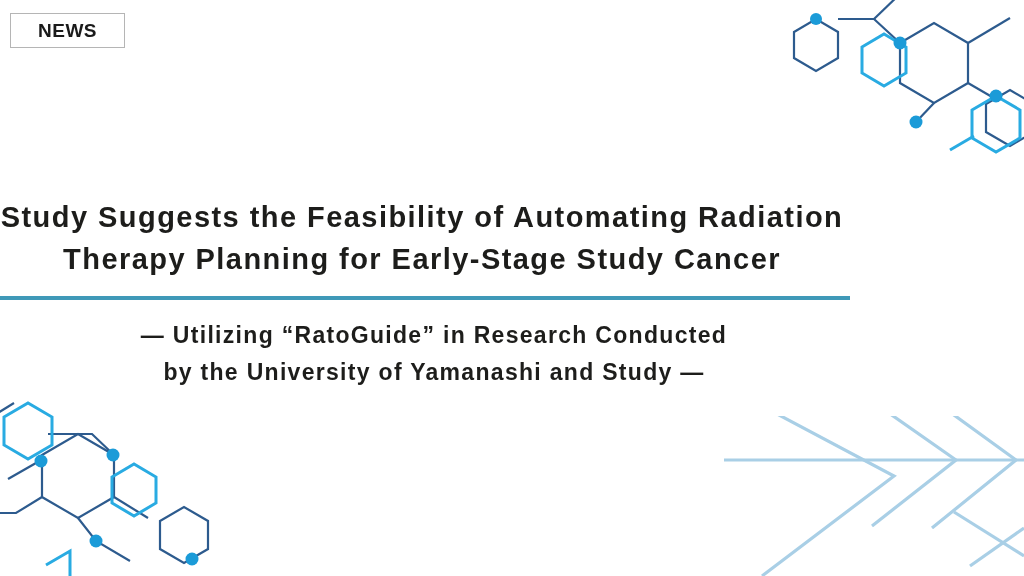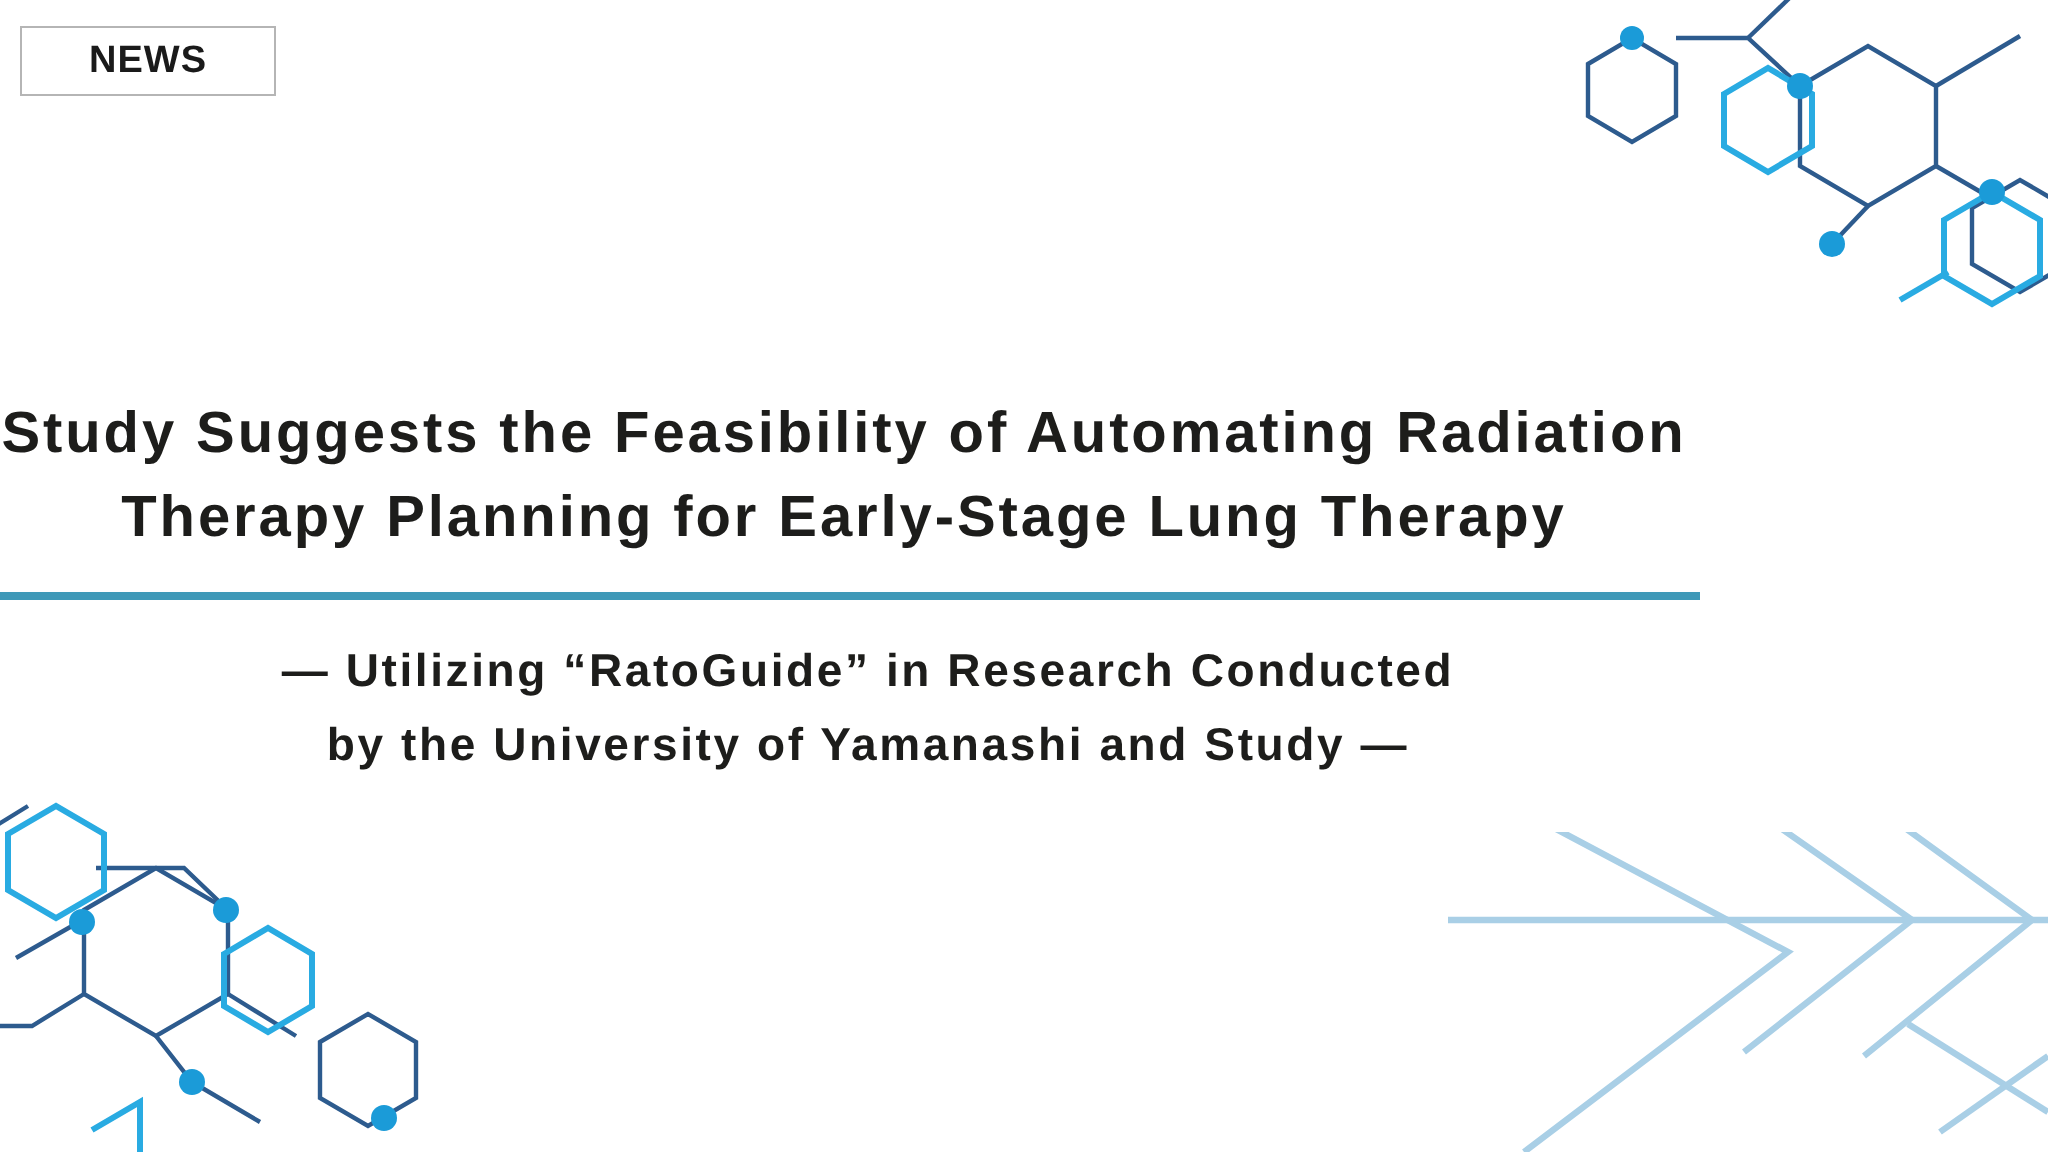--- a/index.html
+++ b/index.html
@@ -28,21 +28,21 @@
   }
   #deco-top-right  { top: 0;    right: 0;  width: 260px; height: 175px; }
   #deco-bottom-left{ bottom: 0; left: 0;   width: 250px; height: 175px; }
   #deco-bottom-right{ bottom: 0; right: 0; width: 300px; height: 160px; }
 
   
   #news-badge {
     position: absolute;
     left: 10px;
     top: 13px;
-    width: 128px;
+    width: 115px;
     height: 35px;
     border: 1px solid #b5b5b5;
     background: #ffffff;
     display: flex;
     align-items: center;
     justify-content: center;
     box-sizing: border-box;
   }
   #news-badge-label {
     font-size: 19px;
@@ -150,21 +150,21 @@
       <line x1="0" y1="44" x2="300" y2="44"></line>
     </g>
   </svg>
 
   <div id="news-badge">
     <span id="news-badge-label">NEWS</span>
   </div>
 
   <div id="content">
     <div class="title-line">Study Suggests the Feasibility of Automating Radiation</div>
-    <div class="title-line">Therapy Planning for Early-Stage Lung Therapy</div>
+    <div class="title-line">Therapy Planning for Early-Stage Study Cancer</div>
 
     <div id="title-divider"></div>
 
     <div id="subtitle">
       <div class="subtitle-line">— Utilizing “RatoGuide” in Research Conducted</div>
       <div class="subtitle-line">by the University of Yamanashi and Study —</div>
     </div>
   </div>
 
 </div>

